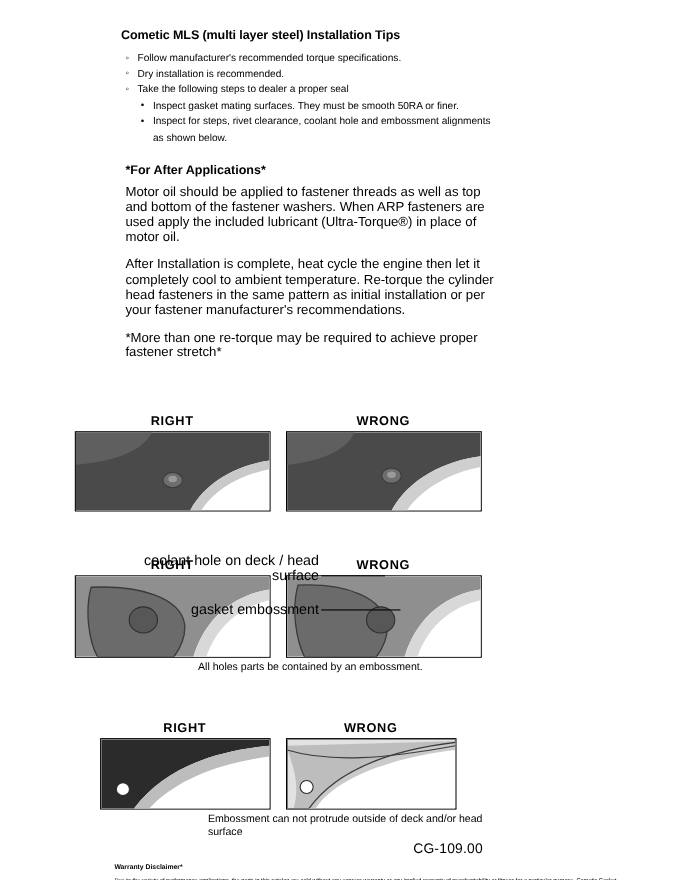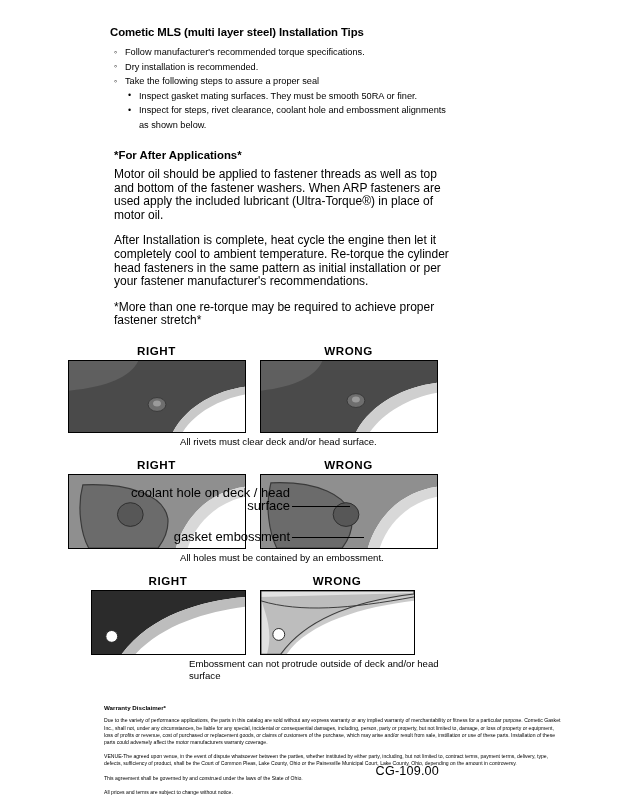--- a/index.html
+++ b/index.html
@@ -97,20 +97,21 @@
   .fig-col {
     width: 178px;
   }
   .fig-col.narrow { width: 155px; }
   .fig-label {
     text-align: center;
     font-size: 11.6px;
     font-weight: bold;
     letter-spacing: 0.6px;
     margin-bottom: 3px;
+    margin-top: 32px;
   }
   .fig-img {
     width: 100%;
     display: block;
     border: 1px solid #000;
     box-sizing: border-box;
     background: #ffffff;
   }
   .fig-caption {
     font-size: 9.6px;
@@ -164,21 +165,21 @@
 </head>
 <body>
 
 <div class="page">
 
   <h1 class="title">Cometic MLS (multi layer steel) Installation Tips</h1>
 
   <ul class="bullet-list">
     <li>Follow manufacturer's recommended torque specifications.</li>
     <li>Dry installation is recommended.</li>
-    <li>Take the following steps to assure a proper seal</li>
+    <li>Take the following steps to dealer a proper seal</li>
   </ul>
   <ul class="sub-list" style="margin-left:76px;">
     <li>Inspect gasket mating surfaces.  They must be smooth 50RA or finer.</li>
     <li>Inspect for steps, rivet clearance, coolant hole and embossment alignments as shown below.</li>
   </ul>
 
   <h2 class="section-head">*For After Applications*</h2>
   <p class="para">Motor oil should be applied to fastener threads as well as top and bottom of the fastener washers. When ARP fasteners are used apply the included lubricant (Ultra-Torque®) in place of motor oil.</p>
   <p class="para">After Installation is complete, heat cycle the engine then let it completely cool to ambient temperature. Re-torque the cylinder head fasteners in the same pattern as initial installation or per your fastener manufacturer's recommendations.</p>
   <p class="para">*More than one re-torque may be required to achieve proper fastener stretch*</p>
@@ -203,21 +204,20 @@
           <svg class="fig-img" viewBox="0 0 178 72" preserveAspectRatio="none">
             <rect x="0" y="0" width="178" height="72" fill="#ffffff"></rect>
             <path d="M0,0 L178,0 L178,22 C146,26 112,42 96,72 L0,72 Z" fill="#4a4a4a"></path>
             <path d="M96,72 C112,42 146,26 178,22 L178,32 C150,37 124,52 110,72 Z" fill="#cfcfcf"></path>
             <path d="M0,0 L62,0 C55,16 34,26 0,30 Z" fill="#5f5f5f"></path>
             <ellipse cx="96" cy="40" rx="9" ry="7" fill="#6e6e6e" stroke="#3a3a3a" stroke-width="1"></ellipse>
             <ellipse cx="96" cy="39" rx="4" ry="3" fill="#9a9a9a"></ellipse>
           </svg>
         </div>
       </div>
-      <div class="fig-caption wide">All rivets must clear deck and/or head surface.</div>
     </div>
 
     <div class="fig-block" style="margin-top:10px;">
 
       <div class="callouts">
         <div class="c1">coolant hole on deck / head surface</div>
         <div>gasket embossment</div>
       </div>
       <div class="callout-line" style="left:240px; top:48px; width:58px;"></div>
       <div class="callout-line" style="left:240px; top:79px; width:72px;"></div>
@@ -237,21 +237,21 @@
           <div class="fig-label">WRONG</div>
           <svg class="fig-img" viewBox="0 0 178 74" preserveAspectRatio="none">
             <rect x="0" y="0" width="178" height="74" fill="#ffffff"></rect>
             <path d="M0,0 L178,0 L178,12 C150,16 120,34 108,74 L0,74 Z" fill="#8f8f8f"></path>
             <path d="M108,74 C120,34 150,16 178,12 L178,22 C154,27 130,44 120,74 Z" fill="#d8d8d8"></path>
             <path d="M10,8 C56,6 88,20 92,44 C93,56 88,66 82,74 L16,74 C8,58 4,30 10,8 Z" fill="#6b6b6b" stroke="#3a3a3a" stroke-width="1.2"></path>
             <ellipse cx="86" cy="40" rx="13" ry="12" fill="#575757" stroke="#2f2f2f" stroke-width="1"></ellipse>
           </svg>
         </div>
       </div>
-      <div class="fig-caption wide">All holes must be contained by an embossment.</div>
+      <div class="fig-caption wide">All holes parts be contained by an embossment.</div>
     </div>
 
     <div class="fig-block" style="margin-top:10px;">
       <div class="fig-row">
         <div class="fig-col narrow">
           <div class="fig-label">RIGHT</div>
           <svg class="fig-img" viewBox="0 0 155 64" preserveAspectRatio="none">
             <rect x="0" y="0" width="155" height="64" fill="#ffffff"></rect>
             <path d="M0,0 L155,0 L155,6 C110,10 60,24 30,64 L0,64 Z" fill="#2b2b2b"></path>
             <path d="M30,64 C60,24 110,10 155,6 L155,16 C116,21 72,34 44,64 Z" fill="#bdbdbd"></path>

